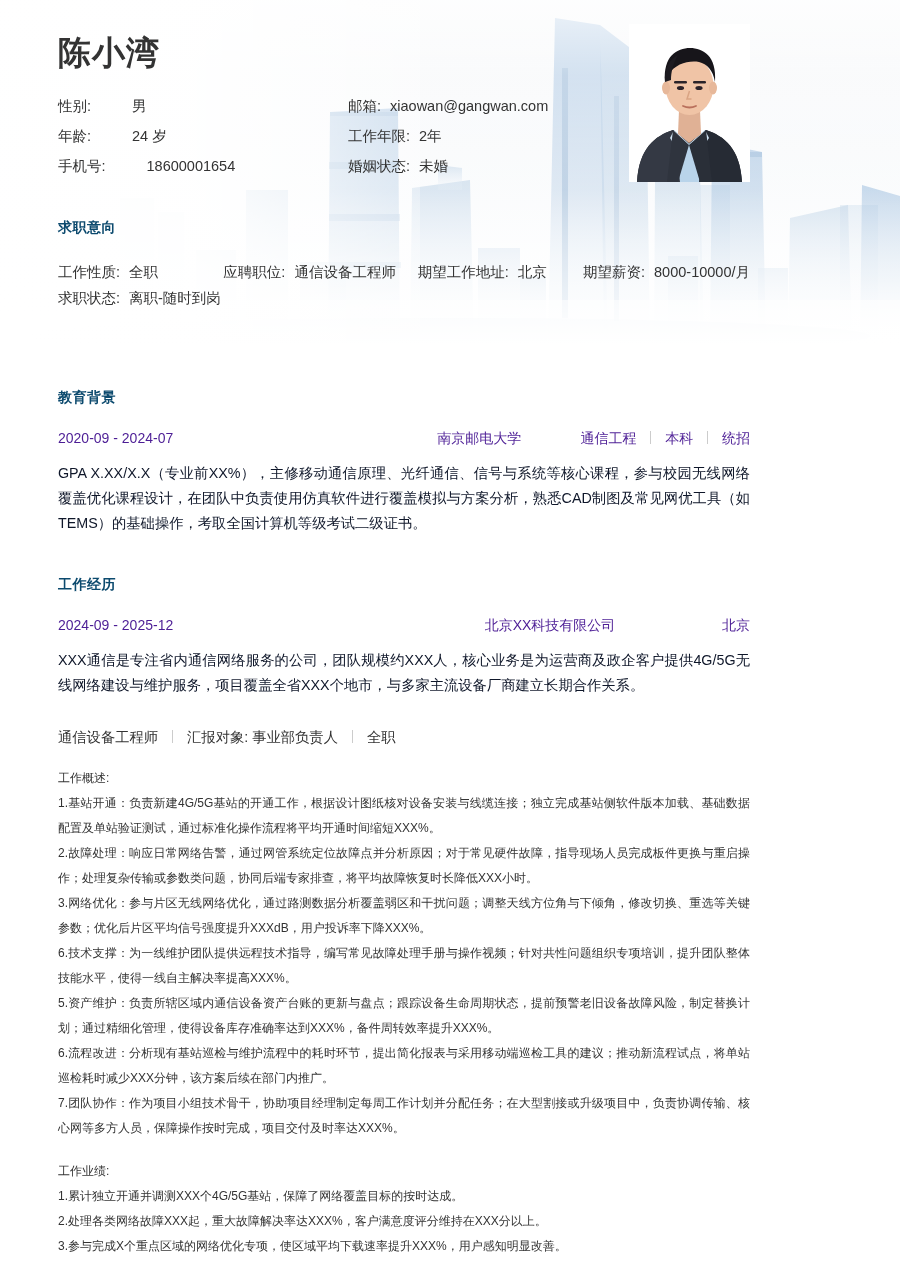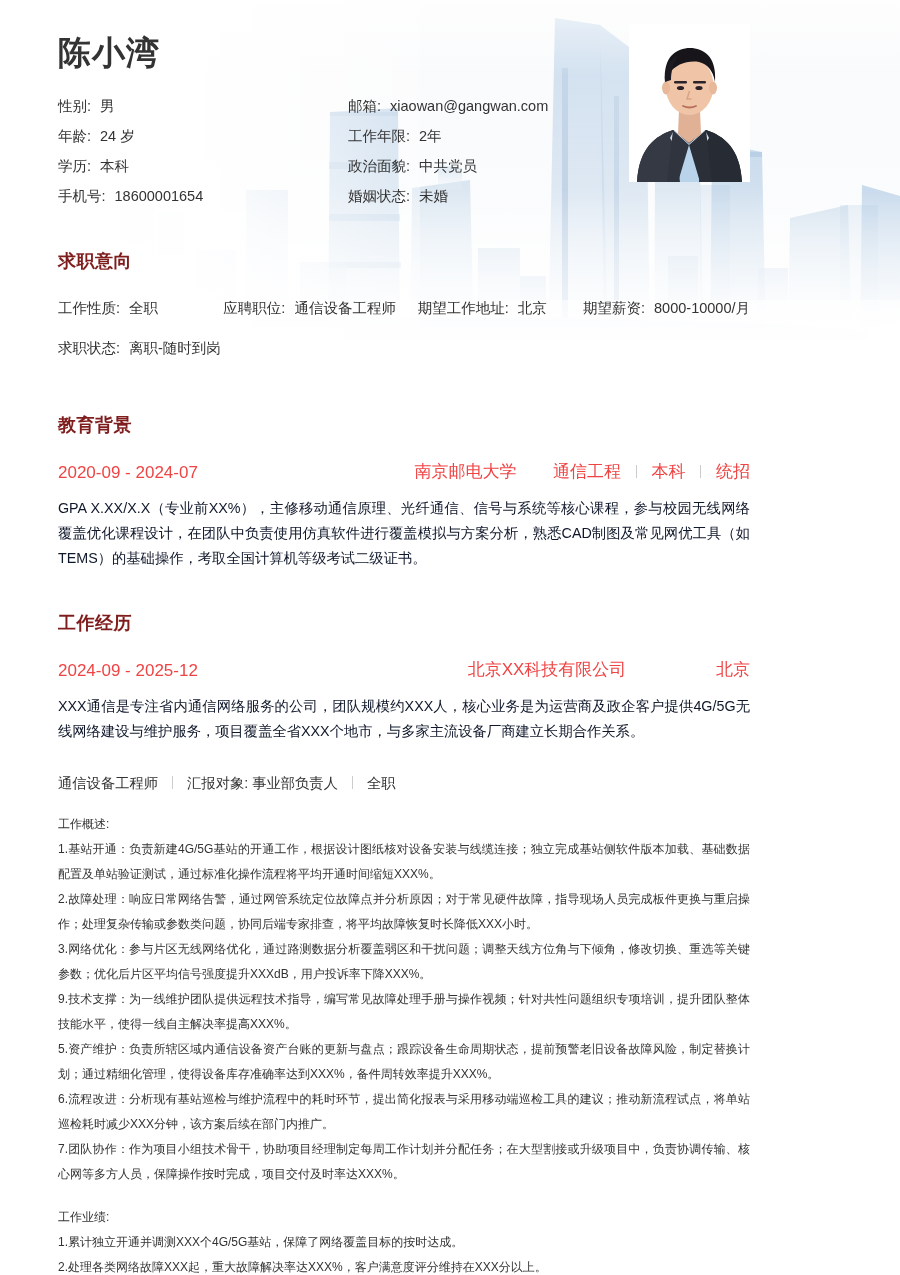--- a/index.html
+++ b/index.html
@@ -71,69 +71,69 @@
     margin-top: 18px;
     width: 790px;
   }
   .basic-row {
     display: flex;
     line-height: 30px;
     font-size: 14.5px;
     color: #333;
   }
   .basic-cell { display: flex; }
-  .basic-cell.col1 { width: 290px; }
+  .basic-cell.col1 { width: 290px; gap: 32px; }
   .basic-cell.col2 { width: 400px; }
   .bk { color: #333; white-space: nowrap; }
   .bv { color: #333; margin-left: 9px; white-space: nowrap; }
 
   
   .photo {
     position: absolute;
     right: 58px;
     top: 24px;
     width: 121px;
     height: 158px;
     background: #ffffff;
     overflow: hidden;
   }
   .photo svg { display: block; }
 
   
   .section { position: relative; }
   .section-title {
-    font-size: 18px;
+    font-size: 14px;
     font-weight: bold;
-    color: #7f1d1d;
+    color: #0c4a6e;
     letter-spacing: 0.5px;
   }
 
   .sec-intent { margin-top: 38px; }
   .intent-row {
     display: flex;
     margin-top: 22px;
     font-size: 14.5px;
     line-height: 26px;
   }
-  .intent-row.second { margin-top: 14px; }
+  .intent-row.second { margin-top: 0; }
   .intent-item { display: flex; white-space: nowrap; text-align: center; }
   .intent-item .bv { margin-left: 9px; }
   .iw1 { width: 200px; }
   .iw2 { width: 235px; }
   .iw3 { width: 200px; }
 
-  .sec-edu { margin-top: 52px; }
+  .sec-edu { margin-top: 78px; }
   .sec-work { margin-top: 40px; }
 
   .entry-head {
     display: flex;
-    align-items: flex-end;
+    align-items: flex-start;
     margin-top: 23px;
-    font-size: 17px;
-    color: #ef4444;
+    font-size: 14px;
+    color: #4c1d95;
   }
   .eh-date { width: 320px; }
   .eh-mid { flex: 1; text-align: center; }
   .eh-right { text-align: right; white-space: nowrap; }
 
   .meta-sep {
     display: inline-block;
     width: 1px;
     height: 13px;
     background: #cccccc;
@@ -288,30 +288,20 @@
           <span class="bk">年龄:</span>
           <span class="bv">24 岁</span>
         </div>
         <div class="basic-cell col2">
           <span class="bk">工作年限:</span>
           <span class="bv">2年</span>
         </div>
       </div>
       <div class="basic-row">
         <div class="basic-cell col1">
-          <span class="bk">学历:</span>
-          <span class="bv">本科</span>
-        </div>
-        <div class="basic-cell col2">
-          <span class="bk">政治面貌:</span>
-          <span class="bv">中共党员</span>
-        </div>
-      </div>
-      <div class="basic-row">
-        <div class="basic-cell col1">
           <span class="bk">手机号:</span>
           <span class="bv">18600001654</span>
         </div>
         <div class="basic-cell col2">
           <span class="bk">婚姻状态:</span>
           <span class="bv">未婚</span>
         </div>
       </div>
     </div>
 
@@ -373,21 +363,21 @@
         <span>汇报对象: 事业部负责人</span>
         <span class="meta-sep"></span>
         <span>全职</span>
       </div>
 
       <div class="block">
         <span class="ln">工作概述:</span>
         <span class="ln">1.基站开通：负责新建4G/5G基站的开通工作，根据设计图纸核对设备安装与线缆连接；独立完成基站侧软件版本加载、基础数据配置及单站验证测试，通过标准化操作流程将平均开通时间缩短XXX%。</span>
         <span class="ln">2.故障处理：响应日常网络告警，通过网管系统定位故障点并分析原因；对于常见硬件故障，指导现场人员完成板件更换与重启操作；处理复杂传输或参数类问题，协同后端专家排查，将平均故障恢复时长降低XXX小时。</span>
         <span class="ln">3.网络优化：参与片区无线网络优化，通过路测数据分析覆盖弱区和干扰问题；调整天线方位角与下倾角，修改切换、重选等关键参数；优化后片区平均信号强度提升XXXdB，用户投诉率下降XXX%。</span>
-        <span class="ln">9.技术支撑：为一线维护团队提供远程技术指导，编写常见故障处理手册与操作视频；针对共性问题组织专项培训，提升团队整体技能水平，使得一线自主解决率提高XXX%。</span>
+        <span class="ln">6.技术支撑：为一线维护团队提供远程技术指导，编写常见故障处理手册与操作视频；针对共性问题组织专项培训，提升团队整体技能水平，使得一线自主解决率提高XXX%。</span>
         <span class="ln">5.资产维护：负责所辖区域内通信设备资产台账的更新与盘点；跟踪设备生命周期状态，提前预警老旧设备故障风险，制定替换计划；通过精细化管理，使得设备库存准确率达到XXX%，备件周转效率提升XXX%。</span>
         <span class="ln">6.流程改进：分析现有基站巡检与维护流程中的耗时环节，提出简化报表与采用移动端巡检工具的建议；推动新流程试点，将单站巡检耗时减少XXX分钟，该方案后续在部门内推广。</span>
         <span class="ln">7.团队协作：作为项目小组技术骨干，协助项目经理制定每周工作计划并分配任务；在大型割接或升级项目中，负责协调传输、核心网等多方人员，保障操作按时完成，项目交付及时率达XXX%。</span>
       </div>
 
       <div class="block">
         <span class="ln">工作业绩:</span>
         <span class="ln">1.累计独立开通并调测XXX个4G/5G基站，保障了网络覆盖目标的按时达成。</span>
         <span class="ln">2.处理各类网络故障XXX起，重大故障解决率达XXX%，客户满意度评分维持在XXX分以上。</span>
         <span class="ln">3.参与完成X个重点区域的网络优化专项，使区域平均下载速率提升XXX%，用户感知明显改善。</span>

